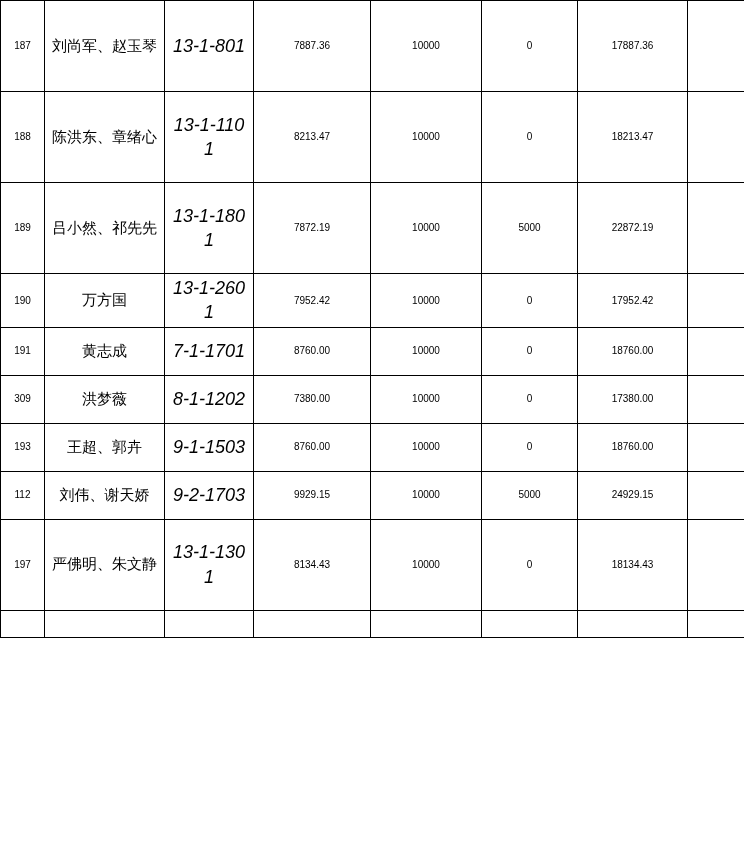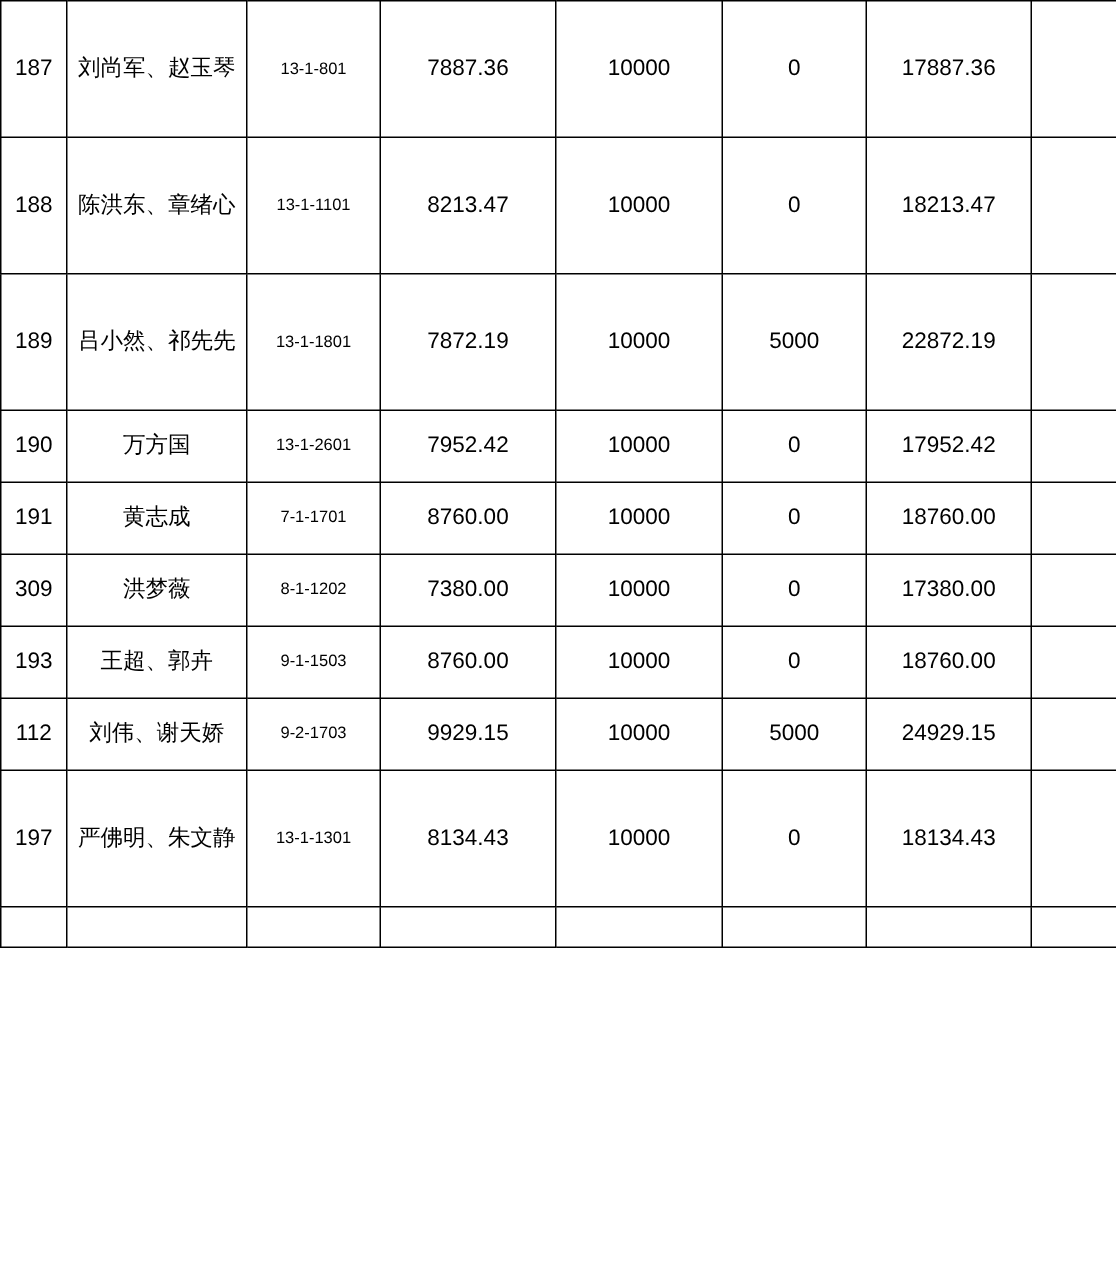--- a/index.html
+++ b/index.html
@@ -35,24 +35,24 @@
   
   col.c-index { width: 44px; }
   col.c-name  { width: 120px; }
   col.c-room  { width: 89px; }
   col.c-amt1  { width: 117px; }
   col.c-amt2  { width: 111px; }
   col.c-amt3  { width: 96px; }
   col.c-total { width: 110px; }
   col.c-blank { width: 57px; }
 
-  td.index { font-size: 15px; margin-left: 24px; }
+  td.index { font-size: 10px; margin-left: 24px; }
   td.name  { font-size: 15px; }
-  td.room  { font-size: 11px; }
-  td.num   { font-size: 15px; }
+  td.room  { font-size: 18px; font-style: italic; }
+  td.num   { font-size: 10px; }
   td.blank { }
 
   tr.r-tall td { height: 86px; }
   tr.r-short td { height: 43px; }
   tr.r-cut td { height: 22px; }
 </style>
 </head>
 <body>
 
 <div class="sheet">

